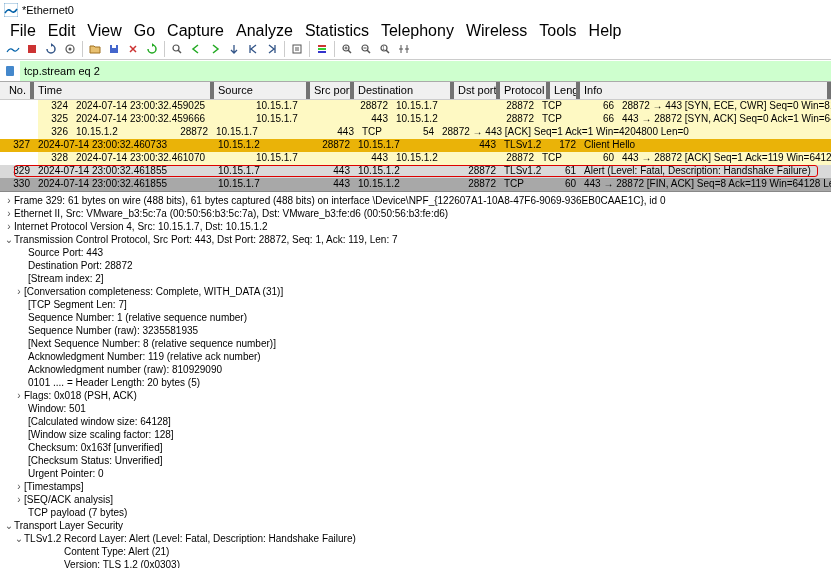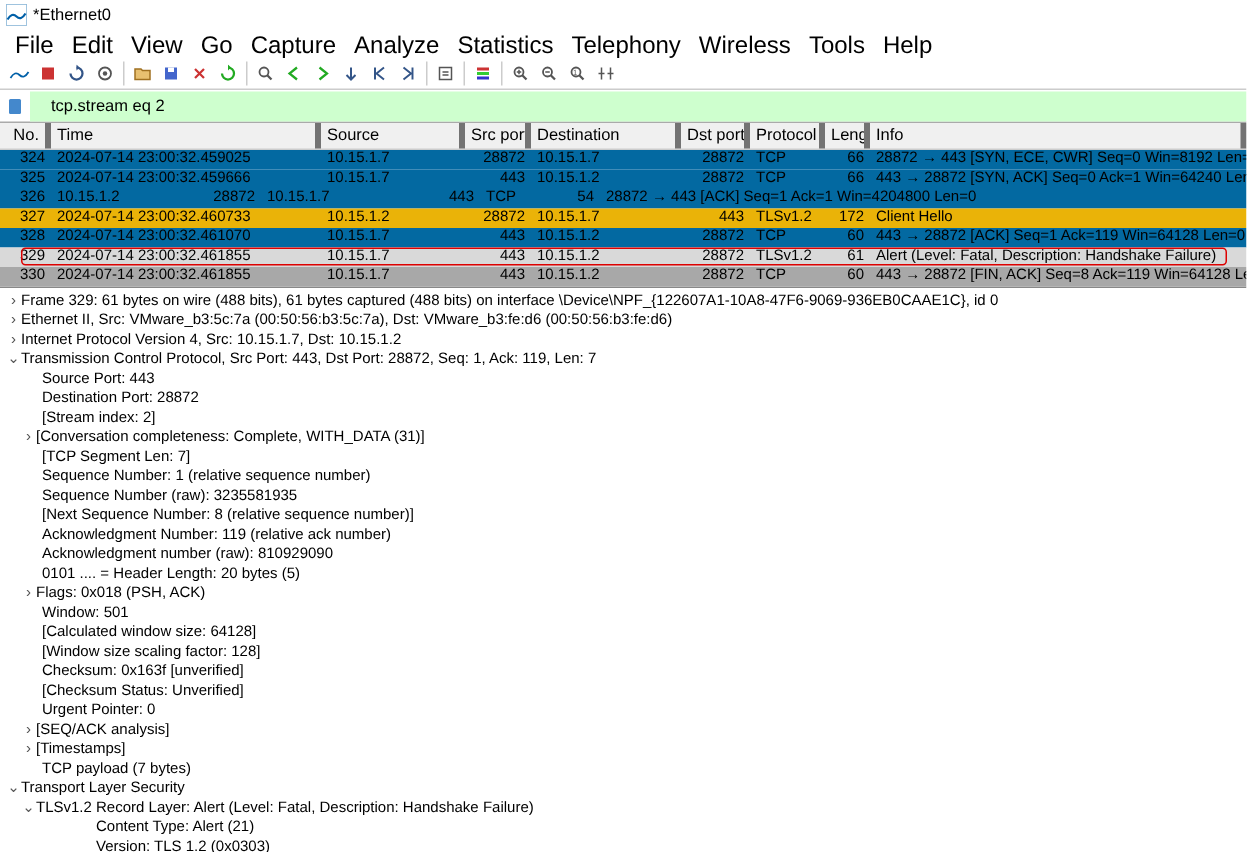--- a/index.html
+++ b/index.html
@@ -7,27 +7,27 @@
   .titlebar { height: 20px; display: flex; align-items: center; padding: 2px 4px; }
   .titlebar-icon { width: 14px; height: 14px; margin-right: 4px; display: flex; align-items: center; justify-content: center; }
   .titlebar-text { font-size: 11px; color: #000; }
   .menubar { display: flex; height: 18px; padding: 0 4px; font-size: 16px; }
   .menubar span { padding: 2px 6px; cursor: default; }
   .toolbar { display: flex; align-items: center; height: 22px; padding: 0 4px; border-bottom: 1px solid #ccc; gap: 1px; }
   .tb-btn { width: 18px; height: 18px; display: flex; align-items: center; justify-content: center; border: 1px solid transparent; }
   .tb-sep { width: 1px; height: 16px; background: #ccc; margin: 0 2px; }
   .filter-bar { display: flex; align-items: center; height: 22px; border-bottom: 1px solid #aaa; }
   .filter-icon { width: 20px; display: flex; align-items: center; justify-content: center; }
-  .filter-input { flex: 1; height: 20px; border: none; background: #ceffce; padding: 0 14px; font-size: 11px; outline: none; font-family: inherit; }
+  .filter-input { flex: 1; height: 20px; border: none; background: #ceffce; padding: 0 4px; font-size: 11px; outline: none; font-family: inherit; }
   .packet-list { border-bottom: 1px solid #888; }
   .pl-header { display: flex; background: #f0f0f0; height: 18px; font-size: 11px; border-bottom: 1px solid #ccc; }
   .pl-header div { padding: 2px 4px; border-right: 4px solid #737373; white-space: nowrap; overflow: hidden; }
   .pl-row { display: flex; height: 13px; font-size: 10px; font-family: Consolas, monospace; white-space: nowrap; position: relative; }
   .pl-row div { padding: 0 4px; overflow: hidden; white-space: nowrap; }
-  .pl-row.gray { background: #0369a1; }
+  .pl-row.gray { background: #fef9c3; margin-left: 38px; }
   .pl-row.lightblue { background: #eab308; }
   .pl-row.selected { background: #d9d9d9; }
   .pl-row.dark { background: #a8a8a8; }
   .hl-red { position: absolute; border: 1.5px solid #d00; border-radius: 3px; pointer-events: none; }
   .col-no { width: 34px; text-align: right; }
   .col-time { width: 180px; }
   .col-src { width: 96px; }
   .col-srcport { width: 44px; text-align: right; }
   .col-dst { width: 100px; }
   .col-dstport { width: 46px; text-align: right; }
@@ -313,21 +313,21 @@
   <div class="tree-line indent2">Acknowledgment Number: 119    (relative ack number)</div>
   <div class="tree-line indent2">Acknowledgment number (raw): 810929090</div>
   <div class="tree-line indent2">0101 .... = Header Length: 20 bytes (5)</div>
   <div class="tree-line indent1"><span class="tree-toggle">›</span><span>Flags: 0x018 (PSH, ACK)</span></div>
   <div class="tree-line indent2">Window: 501</div>
   <div class="tree-line indent2">[Calculated window size: 64128]</div>
   <div class="tree-line indent2">[Window size scaling factor: 128]</div>
   <div class="tree-line indent2">Checksum: 0x163f [unverified]</div>
   <div class="tree-line indent2">[Checksum Status: Unverified]</div>
   <div class="tree-line indent2">Urgent Pointer: 0</div>
+  <div class="tree-line indent1"><span class="tree-toggle">›</span><span>[Timestamps]</span></div>
   <div class="tree-line indent1"><span class="tree-toggle">›</span><span>[SEQ/ACK analysis]</span></div>
-  <div class="tree-line indent1"><span class="tree-toggle">›</span><span>[Timestamps]</span></div>
   <div class="tree-line indent2">TCP payload (7 bytes)</div>
   <div class="tree-line"><span class="tree-toggle">⌄</span><span>Transport Layer Security</span></div>
   <div class="tree-line indent1"><span class="tree-toggle">⌄</span><span>TLSv1.2 Record Layer: Alert (Level: Fatal, Description: Handshake Failure)</span></div>
   <div class="tree-line indent3">Content Type: Alert (21)</div>
   <div class="tree-line indent3">Version: TLS 1.2 (0x0303)</div>
 
 </div>
 
 </body></html>

